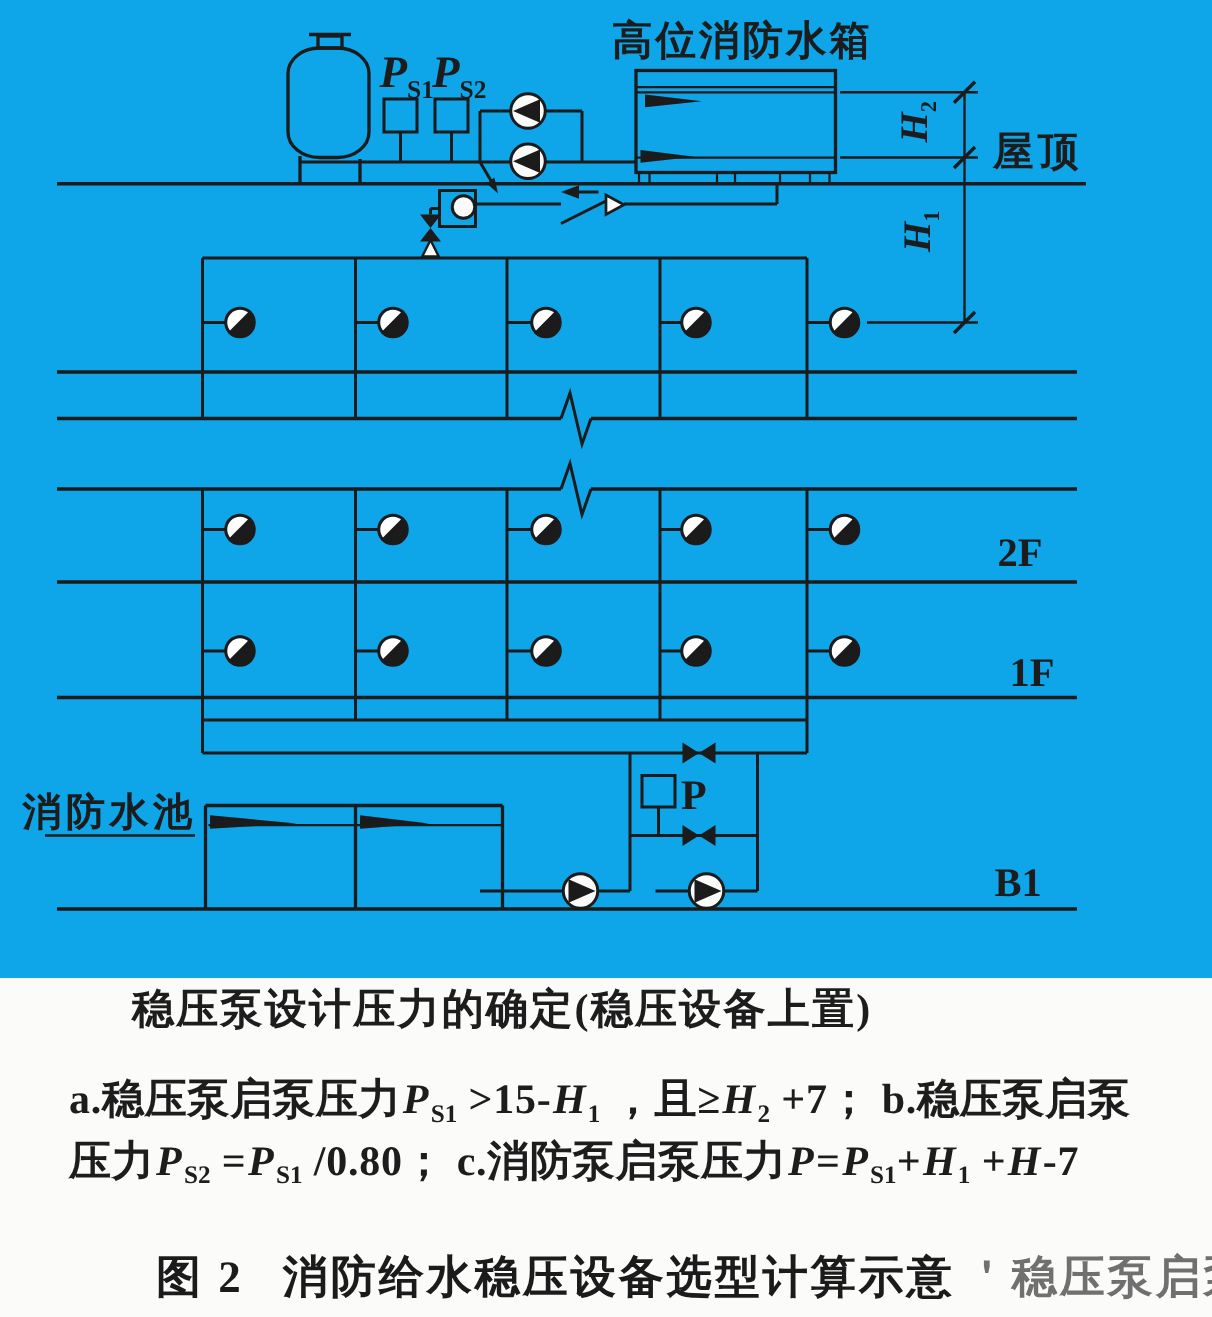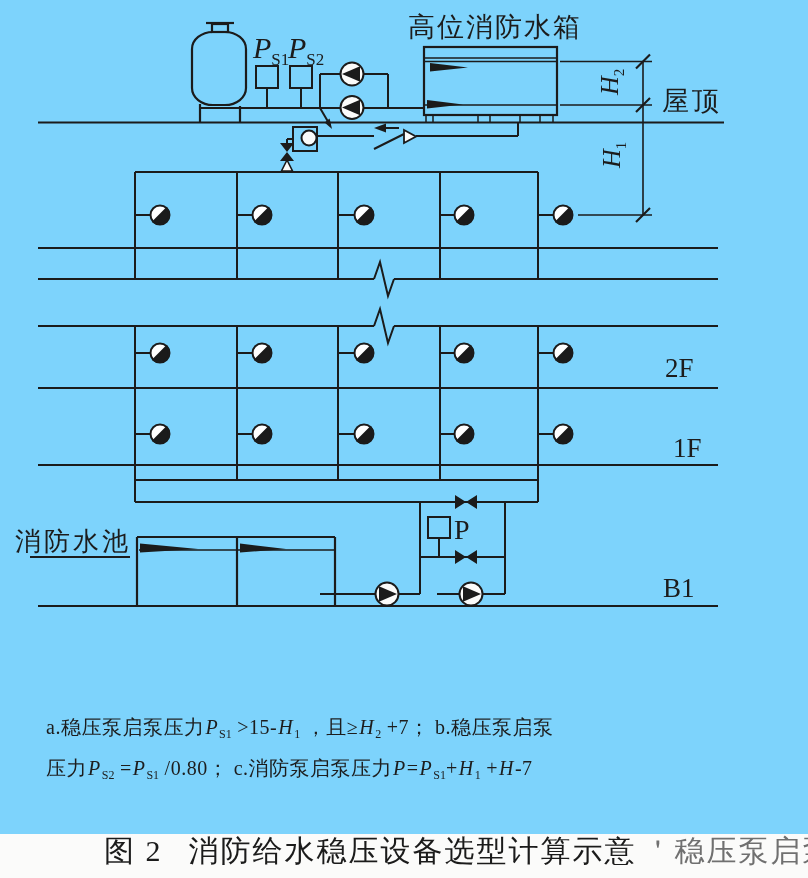--- a/index.html
+++ b/index.html
@@ -1,23 +1,23 @@
 <!DOCTYPE html>
 <html><head>
 <meta charset="utf-8">
 <style>
   html,body{margin:0;padding:0;}
   body{width:808px;height:878px;background:#fbfbfa;overflow:hidden;
        font-family:"Liberation Serif","DejaVu Serif",serif;color:#1f1f1f;}
-  #page{position:relative;width:808px;height:834px;background:#7dd3fc;}
+  #page{position:relative;width:808px;height:652px;background:#0ea5e9;font-weight:bold;}
   #diagram{position:absolute;left:0;top:0;}
   .svgtext{font-family:"Liberation Serif","DejaVu Serif",serif;fill:#1c1c1c;}
   .heading{position:absolute;left:88px;top:654px;font-size:28px;letter-spacing:1.5px;
            color:#1d1d1d;white-space:nowrap;}
-  .formula{position:absolute;left:46px;font-size:20px;letter-spacing:.5px;color:#1d1d1d;
+  .formula{position:absolute;left:46px;font-size:28px;letter-spacing:.5px;color:#1d1d1d;
            white-space:nowrap;}
   #formula-line1{top:714px;}
   #formula-line2{top:755px;text-align:center;}
   .formula i{font-family:"Liberation Serif","DejaVu Serif",serif;font-style:italic;
              padding:0 1px;}
   .formula sub{font-size:0.6em;vertical-align:-0.35em;letter-spacing:0;}
   .caption{position:absolute;left:104px;top:831px;font-size:30px;letter-spacing:2px;
            color:#1b1b1b;white-space:nowrap;}
   .caption .fig{margin-right:26px;}
   .caption .ghost{color:#4e4e4e;opacity:.8;margin-left:6px;}
@@ -227,20 +227,21 @@
     <line x1="437" y1="594" x2="459" y2="594"></line>
     <line x1="483" y1="594" x2="505" y2="594"></line>
   </g>
   <use href="#valveH" transform="translate(466,502)"></use>
   <use href="#valveH" transform="translate(466,557)"></use>
   <use href="#pumpR" transform="translate(387,594)"></use>
   <use href="#pumpR" transform="translate(471,594)"></use>
   <text class="svgtext" x="454" y="539" font-size="28">P</text>
 </svg>
 
+  <div class="heading">稳压泵设计压力的确定(稳压设备上置)</div>
 
   <div id="formula-line1" class="formula"><span>a.稳压泵启泵压力</span><i>P</i><sub>S1</sub><span> &gt;15-</span><i>H</i><sub>1</sub><span> ，且≥</span><i>H</i><sub>2</sub><span> +7； b.稳压泵启泵</span></div>
   <div id="formula-line2" class="formula"><span>压力</span><i>P</i><sub>S2</sub><span> =</span><i>P</i><sub>S1</sub><span> /0.80； c.消防泵启泵压力</span><i>P</i><span>=</span><i>P</i><sub>S1</sub><span>+</span><i>H</i><sub>1</sub><span> +</span><i>H</i><span>-7</span></div>
 
   <div class="caption">
     <span class="fig">图 2</span><span>消防给水稳压设备选型计算示意</span><span class="ghost">＇稳压泵启泵</span>
   </div>
 </div>
 
 </body></html>

